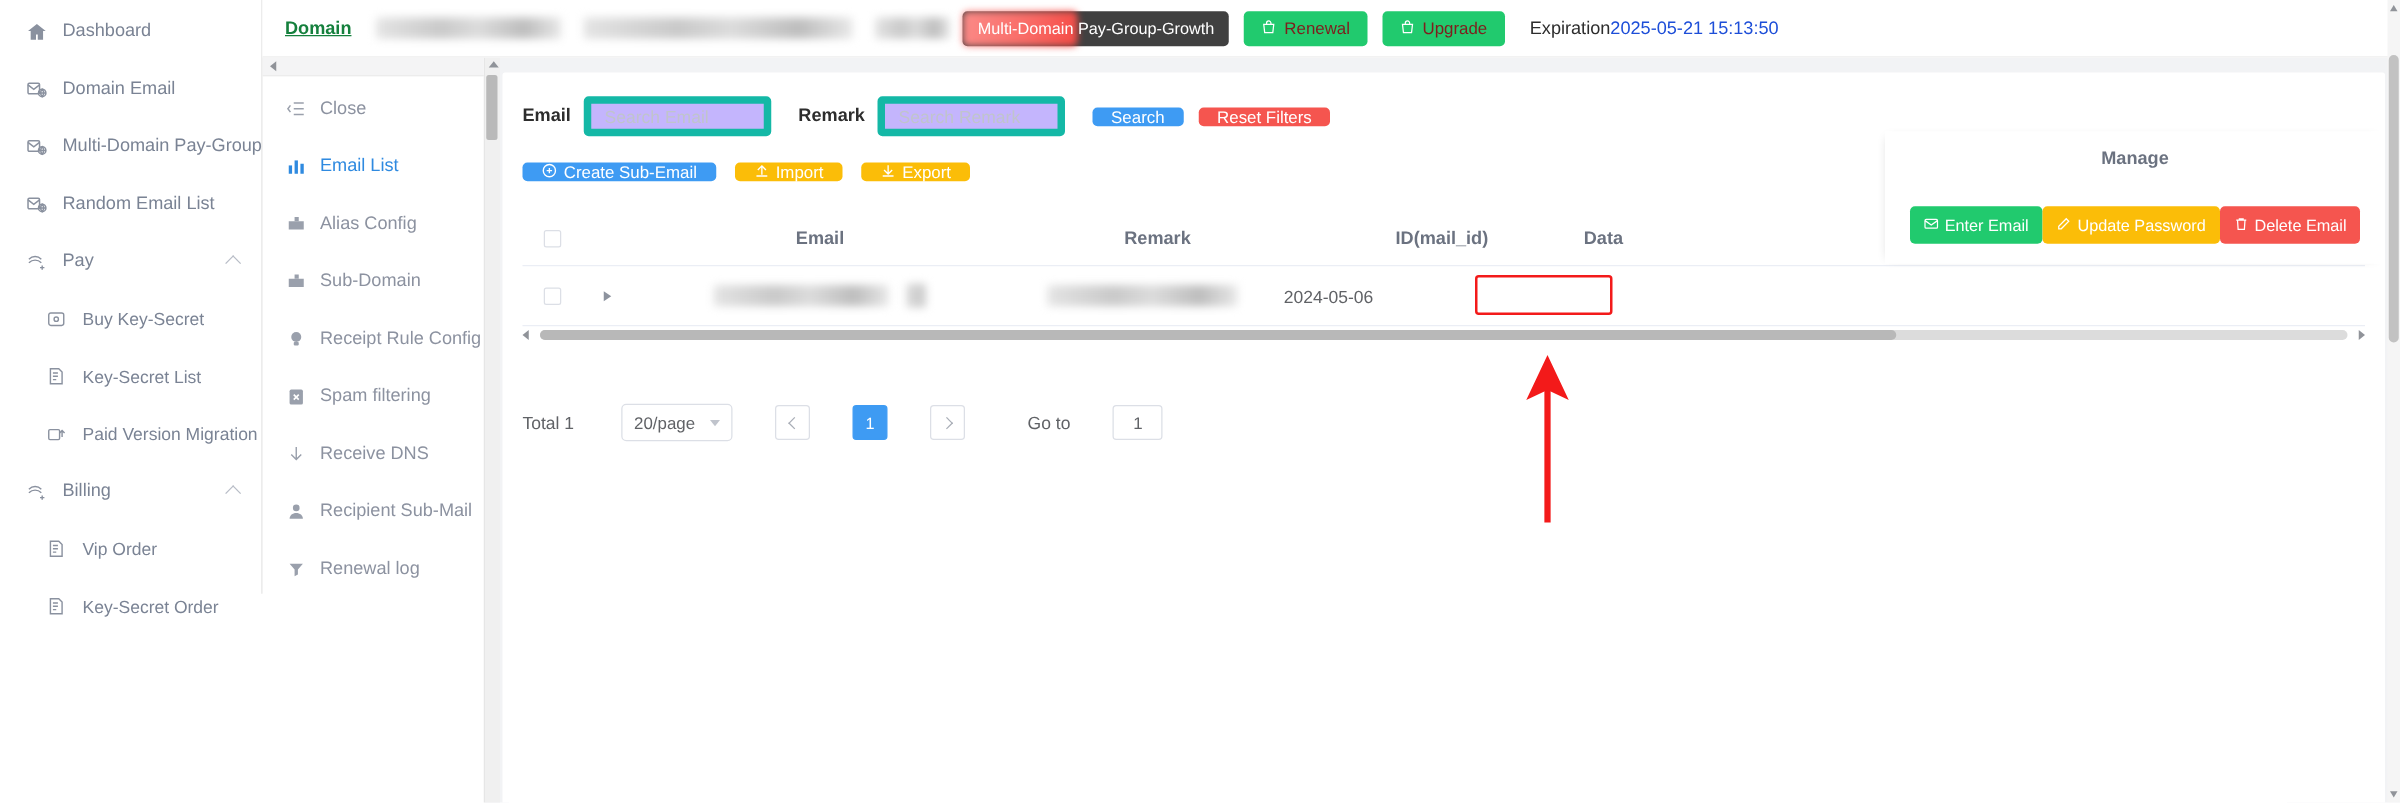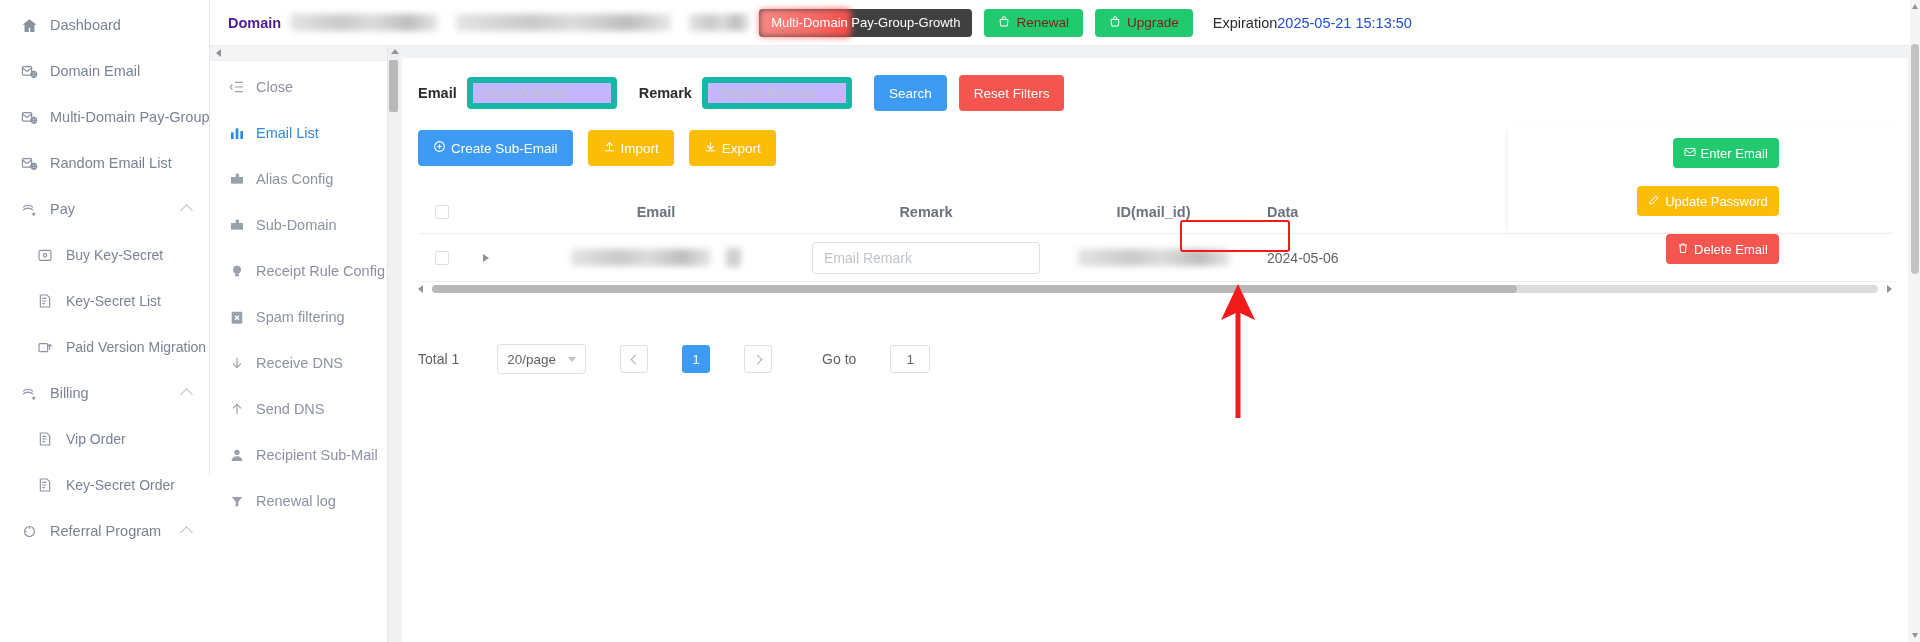--- a/index.html
+++ b/index.html
@@ -78,21 +78,21 @@
   .sub-item.active .ic { color: #2f8ae0; }
   .sub-items-wrap { padding-top: 18px; }
 
   
   .topbar {
     position: absolute; top: 0; left: 210px; right: 0; height: 46px;
     background: #fff; display: flex; align-items: center;
     padding-left: 18px; z-index: 20;
     border-bottom: 1px solid #eeeeee;
   }
-  .topbar .dom-label { font-weight: bold; color: #4c1d95; font-size: 14.5px; margin-right: 2px;}
+  .topbar .dom-label { font-weight: bold; color: #15803d; font-size: 14.5px; margin-right: 13px; text-decoration: underline;}
   .blur {
     background: linear-gradient(90deg,#e4e4e4,#c9c9c9 35%,#dcdcdc 55%,#bdbdbd 80%,#e8e8e8);
     filter: blur(3.2px);
     height: 17px; border-radius: 2px; display:inline-block;
   }
   .blur-b { margin-left: 7px; }
   .badge-red {
     position: relative;
     background: #404040; color: #fff;
     height: 28px; border-radius: 4px;
@@ -130,21 +130,21 @@
   .inp {
     height: 32px; border: 6px solid #14b8a6; border-radius: 4px;
     padding: 0 11px; font-size: 14px; color: #606266;
     font-family: "Liberation Sans", sans-serif; outline: none; background:#c4b5fd;
   }
   .inp::placeholder { color: #c0c4cc; }
   #email-inp { width: 150px; }
   #remark-inp { width: 150px; margin-right: 22px; }
   .sp { width: 22px; }
   .btn {
-    height: 36px; border: none; border-radius: 4px; color: #fff;
+    height: 15px; border: none; border-radius: 4px; color: #fff;
     font-size: 13.5px; padding: 0 15px; cursor: pointer;
     font-family: "Liberation Sans", sans-serif;
     display: inline-flex; align-items: center; gap: 5px;
   }
   .btn-blue { background: #3e9bf3; }
   .btn-red  { background: #f5554f; margin-left: 12px; }
   .btn-yellow { background: #fbbd08; }
 
   .action-row { display: flex; align-items: center; margin-top: 20px; }
   .action-row .btn + .btn { margin-left: 15px; }
@@ -177,21 +177,21 @@
     border-bottom: 4.5px solid transparent;
     border-left: 6px solid #8d939e; cursor: pointer;
   }
   .remark-inp-cell {
     width: 228px; height: 32px; border: 1px solid #dcdfe6; border-radius: 4px;
     padding: 0 11px; font-size: 14px; color: #606266; outline:none;
     font-family: "Liberation Sans", sans-serif;
   }
   .remark-inp-cell::placeholder { color: #c0c4cc; }
 
-  .mgr-btns { display: flex; align-items: flex-end; gap: 18px; flex-direction: column; }
+  .mgr-btns { display: flex; align-items: center; gap: 0; }
   .mgr-btn {
     height: 30px; border: none; border-radius: 4px; color: #fff;
     font-size: 13px; padding: 0 11px; cursor: pointer;
     display: inline-flex; align-items: center; gap: 5px;
     font-family: "Liberation Sans", sans-serif; white-space: nowrap;
   }
   .m-green { background: #21ca6e; }
   .m-yellow{ background: #fbbd08; }
   .m-red   { background: #f5554f; }
 
@@ -421,30 +421,20 @@
     <div class="nav-item sub">
       <span class="ic">
         <svg width="16" height="16" viewBox="0 0 24 24" fill="none" stroke="currentColor" stroke-width="1.7">
             <path d="M5 3h10l4 4v14H5z"></path>
             <path d="M8 8h6M8 12h6M8 16h4"></path>
           </svg>
       </span>
       <span class="nav-label">Key-Secret Order</span>
     </div>
 
-    <div class="nav-item">
-      <span class="ic">
-        <svg width="17" height="17" viewBox="0 0 24 24" fill="none" stroke="currentColor" stroke-width="1.6">
-            <circle cx="12" cy="12" r="7"></circle>
-            <path d="M12 5v3M5 12h3"></path>
-          </svg>
-      </span>
-      <span class="nav-label">Referral Program</span>
-      <span class="caret"></span>
-    </div>
   </div>
 
   <div class="subpanel">
     <div class="collapse-bar">
       <span class="tri"></span>
     </div>
 
     <div class="sub-items-wrap">
 
       <div class="sub-item">
@@ -510,28 +500,20 @@
 
       <div class="sub-item">
         <span class="ic">
           <svg width="16" height="16" viewBox="0 0 24 24" fill="none" stroke="currentColor" stroke-width="1.7">
               <path d="M12 4v15M6 13l6 6 6-6"></path>
             </svg>
         </span>
         <span>Receive DNS</span>
       </div>
 
-      <div class="sub-item">
-        <span class="ic">
-          <svg width="16" height="16" viewBox="0 0 24 24" fill="none" stroke="currentColor" stroke-width="1.7">
-              <path d="M12 20V5M6 11l6-6 6 6"></path>
-            </svg>
-        </span>
-        <span>Send DNS</span>
-      </div>
 
       <div class="sub-item">
         <span class="ic">
           <svg width="16" height="16" viewBox="0 0 24 24" fill="currentColor">
               <circle cx="12" cy="8" r="4"></circle>
               <path d="M4 21c0-4.4 3.6-7 8-7s8 2.6 8 7z"></path>
             </svg>
         </span>
         <span>Recipient Sub-Mail</span>
       </div>
@@ -613,23 +595,20 @@
         <div class="trow">
           <div class="c-check">
             <span class="chk"></span>
           </div>
           <div class="c-exp">
             <span class="arrow-r"></span>
           </div>
           <div class="c-email">
             <span class="blur" style="width:140px;"></span>
             <span class="blur" style="width:16px;margin-left:14px;height:19px;"></span>
-          </div>
-          <div class="c-remark">
-            <input class="remark-inp-cell" placeholder="Email Remark" style="">
           </div>
           <div class="c-id">
             <span class="blur" style="width:152px;"></span>
           </div>
           <div class="c-date">2024-05-06</div>
           <div class="c-manage"></div>
         </div>
 
         <div class="float-card">
           <div class="float-head">Manage</div>

